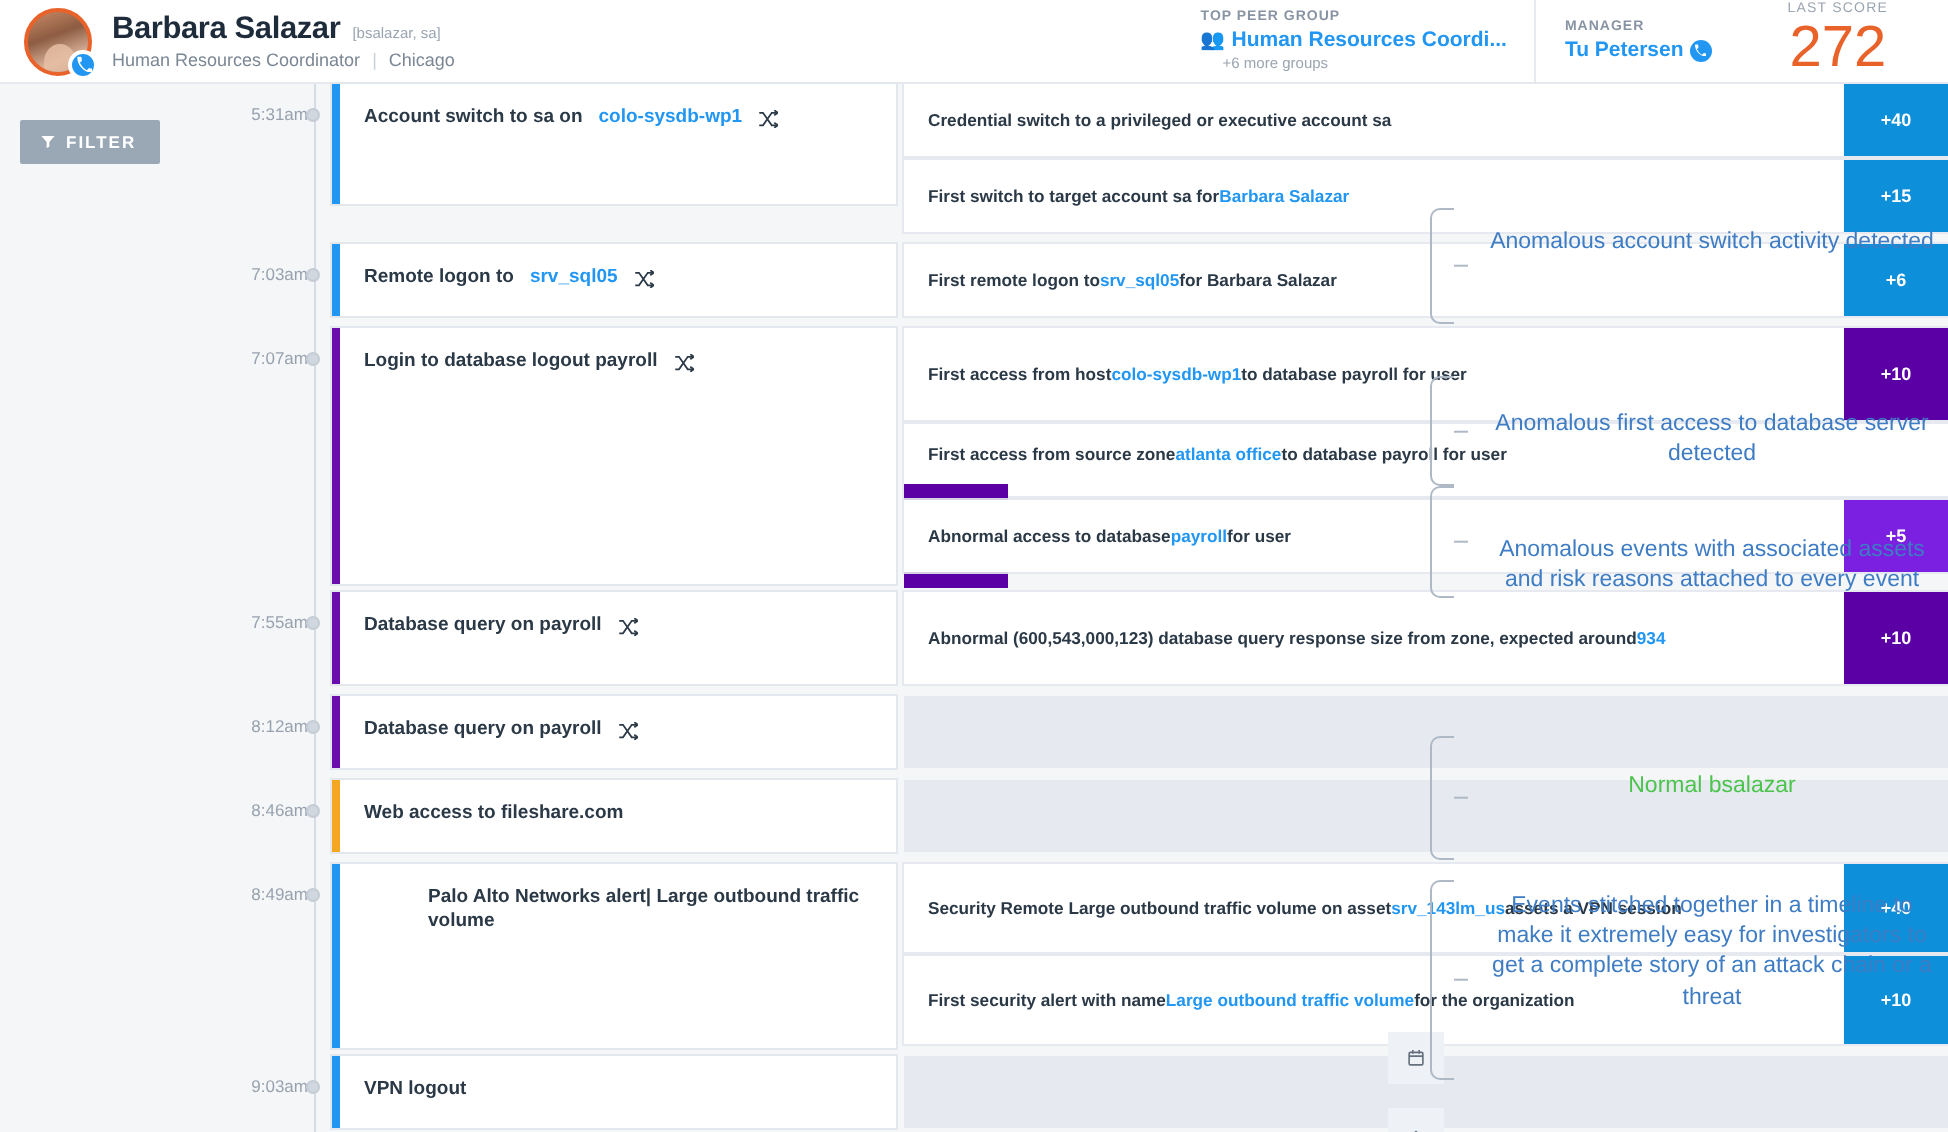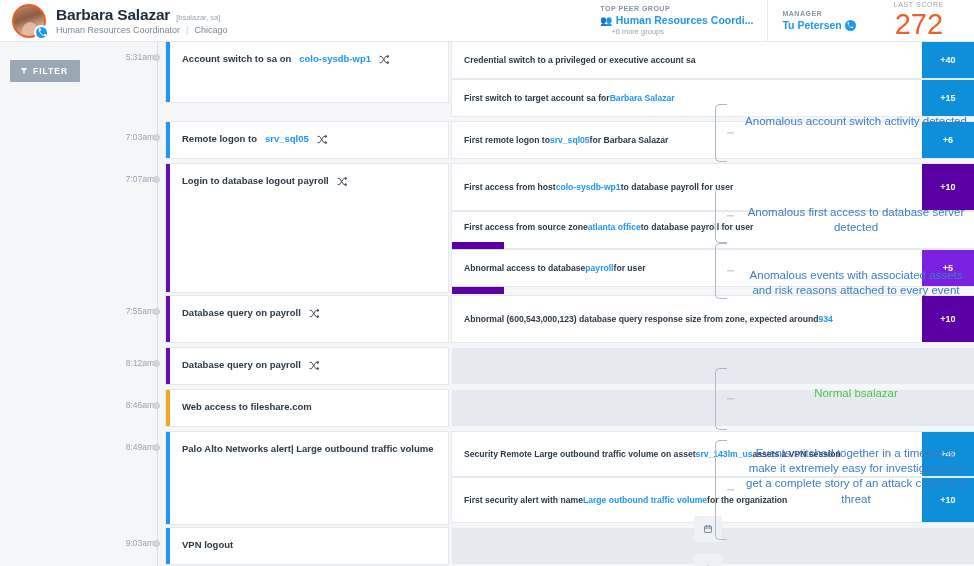--- a/index.html
+++ b/index.html
@@ -475,21 +475,21 @@
           </div>
         </div>
         <div class="detail-col">
           <div class="det-row empty" style="height: 36px;"></div>
           <div class="det-spacer"></div>
         </div>
       </div>
       <div class="tl-row">
         <div class="tl-time">8:49am</div>
         <div class="tl-dot"></div>
-        <div class="ev-card accent-blue" style="height: 92px;">
+        <div class="ev-card accent-blue" style="height: 92px; padding-left: 32px;">
           <div class="ev-title">
             <span>Palo Alto Networks alert| Large outbound traffic volume</span>
           </div>
         </div>
         <div class="detail-col">
           <div class="det-row" style="height: 44px;">
             <div class="det-text">
               <span>Security Remote Large outbound traffic volume on asset </span>
               <span class="lnk">srv_143lm_us</span>
               <span> assets a VPN session</span>

